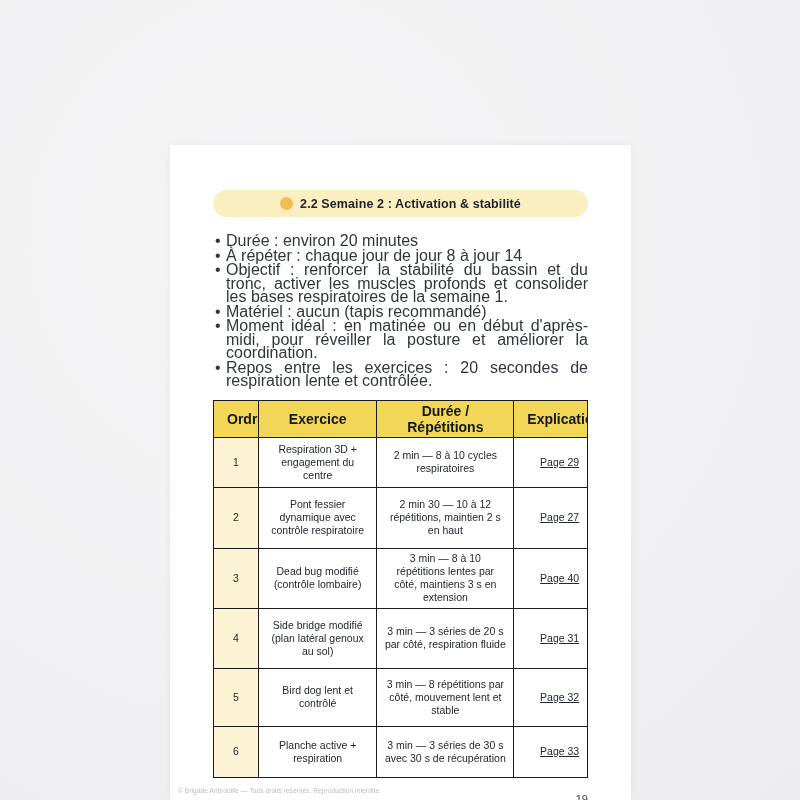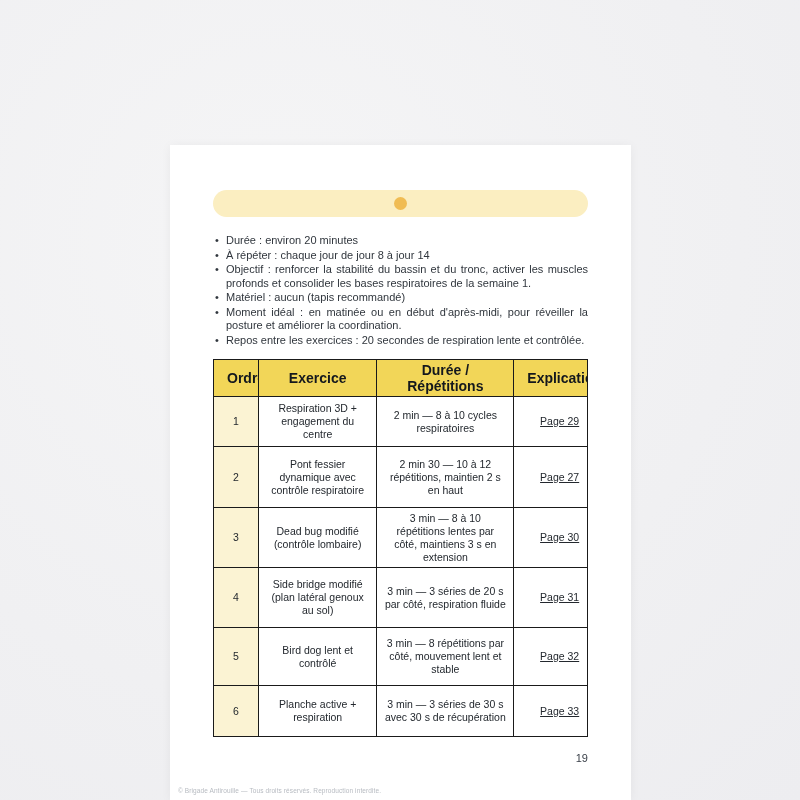--- a/index.html
+++ b/index.html
@@ -47,21 +47,21 @@
   .section-pill .title-text {
     font-size: 12.5px;
     font-weight: 700;
     color: #1d2430;
     letter-spacing: 0.1px;
   }
   ul.bullets {
     margin: 17px 0 0 0;
     padding: 0 0 0 13px;
     list-style: none;
-    font-size: 11px;
+    font-size: 16px;
     line-height: 13.5px;
     color: #30363d;
   }
   ul.bullets li {
     position: relative;
     text-align: justify;
     margin-bottom: 1px;
   }
   ul.bullets li::before {
     content: "\2022";
@@ -135,20 +135,21 @@
   }
 </style>
 </head>
 <body>
 
 <div class="canvas">
   <div class="doc-page">
 
     <div class="section-pill">
       <span class="dot"></span>
+      <span class="title-text">2.2 Semaine 2 : Activation &amp; stabilité</span>
     </div>
 
     <ul class="bullets">
       <li>Durée : environ 20 minutes</li>
       <li>À répéter : chaque jour de jour 8 à jour 14</li>
       <li>Objectif : renforcer la stabilité du bassin et du tronc, activer les muscles profonds et consolider les bases respiratoires de la semaine 1.</li>
       <li>Matériel : aucun (tapis recommandé)</li>
       <li>Moment idéal : en matinée ou en début d'après-midi, pour réveiller la posture et améliorer la coordination.</li>
       <li>Repos entre les exercices : 20 secondes de respiration lente et contrôlée.</li>
     </ul>
@@ -179,21 +180,21 @@
         <tr class="r2">
           <td class="order-cell">2</td>
           <td>Pont fessier dynamique avec contrôle respiratoire</td>
           <td>2 min 30 — 10 à 12 répétitions, maintien 2 s en haut</td>
           <td><a class="page-link">Page 27</a></td>
         </tr>
         <tr class="r3">
           <td class="order-cell">3</td>
           <td>Dead bug modifié (contrôle lombaire)</td>
           <td>3 min — 8 à 10 répétitions lentes par côté, maintiens 3 s en extension</td>
-          <td><a class="page-link">Page 30</a></td>
+          <td><a class="page-link">Page 40</a></td>
         </tr>
         <tr class="r4">
           <td class="order-cell">4</td>
           <td>Side bridge modifié (plan latéral genoux au sol)</td>
           <td>3 min — 3 séries de 20 s par côté, respiration fluide</td>
           <td><a class="page-link">Page 31</a></td>
         </tr>
         <tr class="r5">
           <td class="order-cell">5</td>
           <td>Bird dog lent et contrôlé</td>

